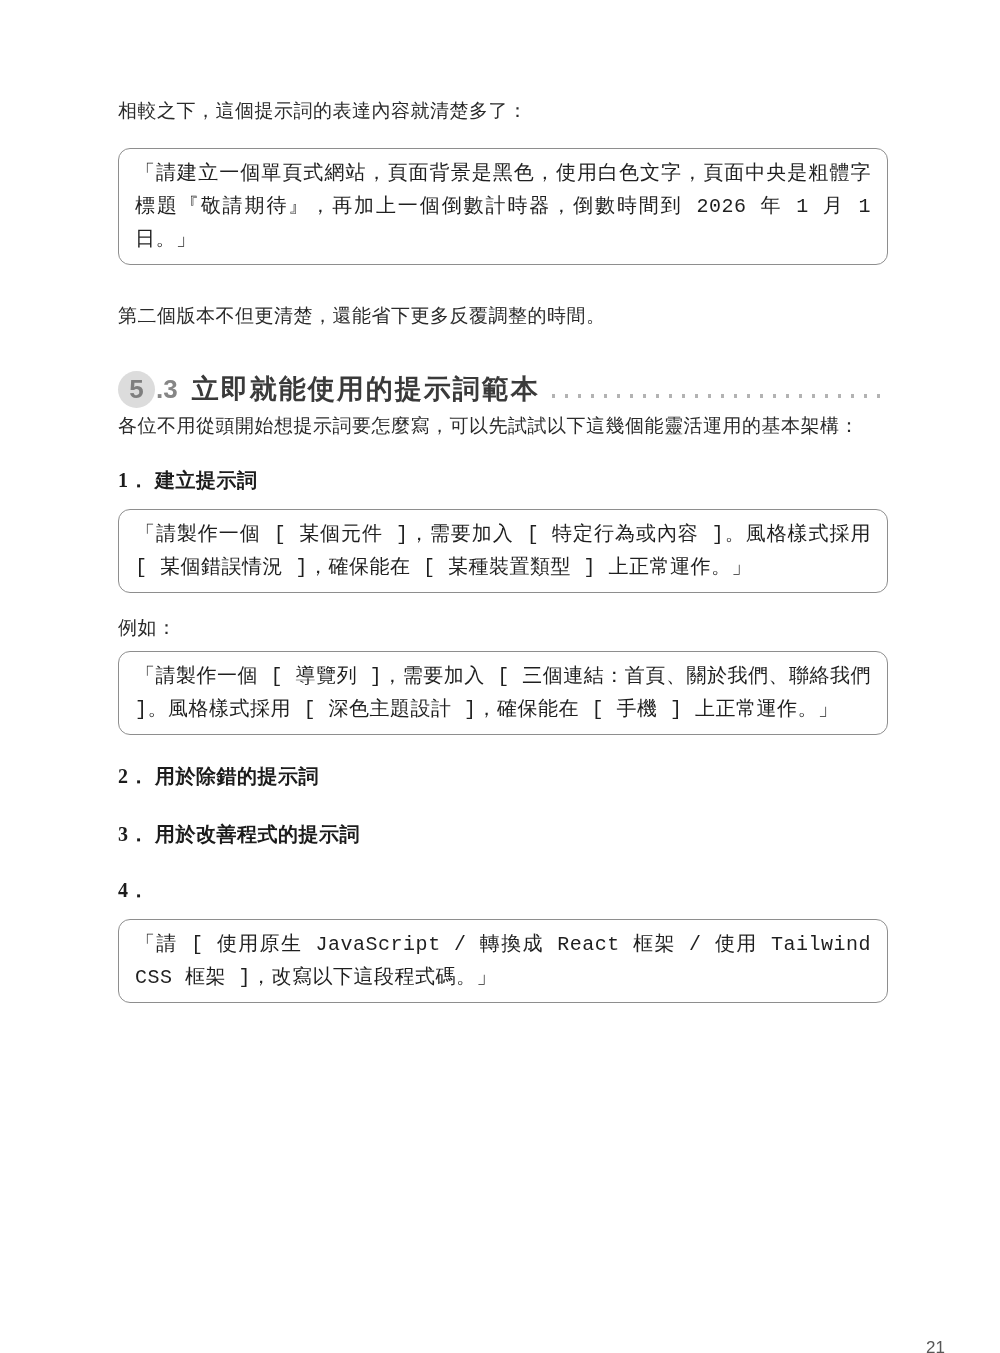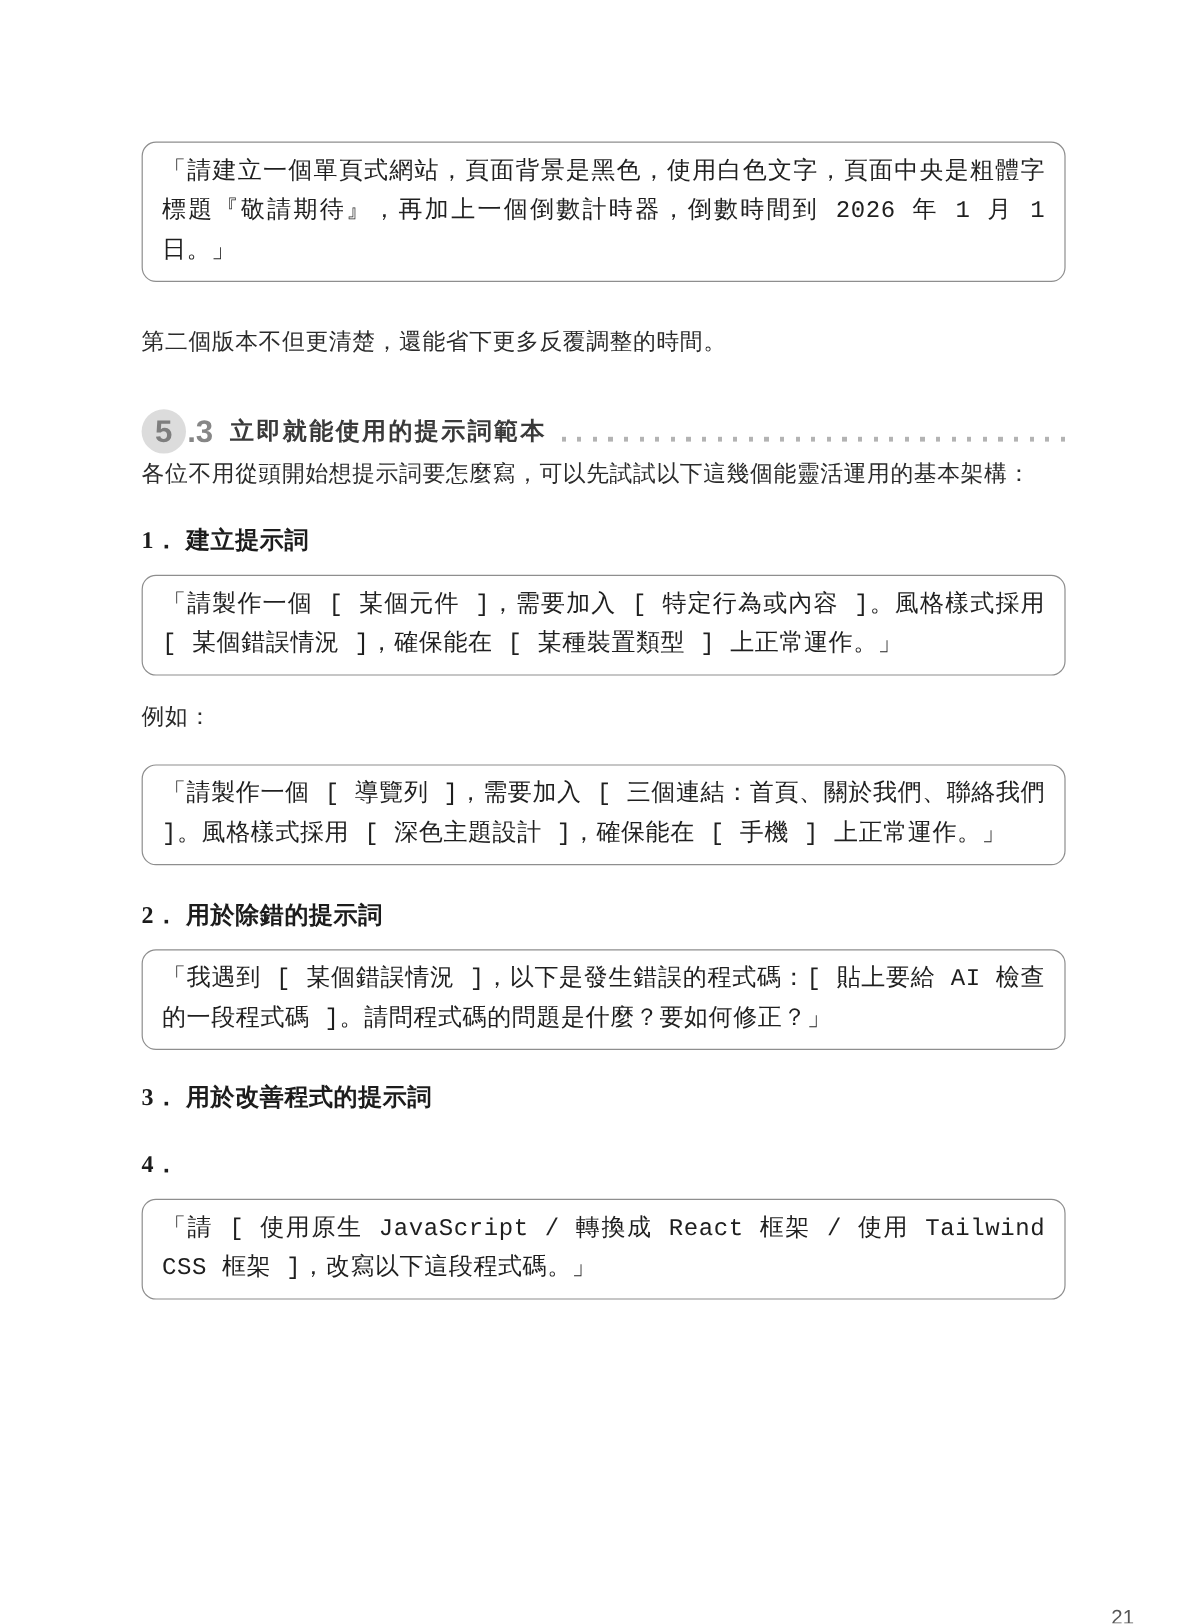--- a/index.html
+++ b/index.html
@@ -76,21 +76,21 @@
     color: #7e7e7e;
     font-size: 26px;
     font-weight: bold;
   }
   .num-rest {
     margin-left: 1px;
     color: #868686;
   }
   .sec-title {
     margin-left: 14px;
-    font-size: 20px;
+    font-size: 27px;
     font-weight: bold;
     color: #3a3a3a;
     letter-spacing: 2px;
     flex: 0 0 auto;
   }
   .leader-dots {
     flex: 1 1 auto;
     height: 4px;
     margin-left: 12px;
     margin-top: 14px;
@@ -116,40 +116,41 @@
     margin-right: 6px;
     font-weight: bold;
   }
   .item-box {
     margin-top: 10px;
   }
   .example-label {
     margin-top: 20px;
   }
   .example-box {
-    margin-top: 24px;
+    margin-top: 8px;
   }
   .tight-top-2 { margin-top: 28px; }
   .tight-top-3 { margin-top: 26px; }
   .tight-top-4 { margin-top: 24px; }
   .page-number {
     position: absolute;
     top: 1338px;
     right: 55px;
     font-family: "Liberation Sans", "DejaVu Sans", sans-serif;
     font-size: 17px;
     color: #565656;
   }
 </style>
 </head>
 <body>
 
 <div class="page">
   <div class="content">
 
+    <p class="body-text">相較之下，這個提示詞的表達內容就清楚多了：</p>
 
     <div class="quote-box">
       <p class="quote-text">「請建立一個單頁式網站，頁面背景是黑色，使用白色文字，頁面中央是粗體字標題『敬請期待』，再加上一個倒數計時器，倒數時間到 2026 年 1 月 1 日。」</p>
     </div>
 
     <p class="body-text followup">第二個版本不但更清楚，還能省下更多反覆調整的時間。</p>
 
     <div class="section-heading">
       <span class="sec-num">
         <span class="num-circle">5</span>
@@ -170,23 +171,20 @@
     </div>
     <p class="body-text example-label">例如：</p>
     <div class="quote-box example-box">
       <p class="quote-text">「請製作一個 [ 導覽列 ]，需要加入 [ 三個連結：首頁、關於我們、聯絡我們 ]。風格樣式採用 [ 深色主題設計 ]，確保能在 [ 手機 ] 上正常運作。」</p>
     </div>
 
     <div class="item-heading tight-top-2">
       <span class="item-num">2．</span>
       <span>用於除錯的提示詞</span>
     </div>
-    <div class="quote-box item-box">
-      <p class="quote-text">「我遇到 [ 某個錯誤情況 ]，以下是發生錯誤的程式碼：[ 貼上要給 AI 檢查的一段程式碼 ]。請問程式碼的問題是什麼？要如何修正？」</p>
-    </div>
 
     <div class="item-heading tight-top-3">
       <span class="item-num">3．</span>
       <span>用於改善程式的提示詞</span>
     </div>
 
     <div class="item-heading tight-top-4">
       <span class="item-num">4．</span>
     </div>
     <div class="quote-box item-box">

